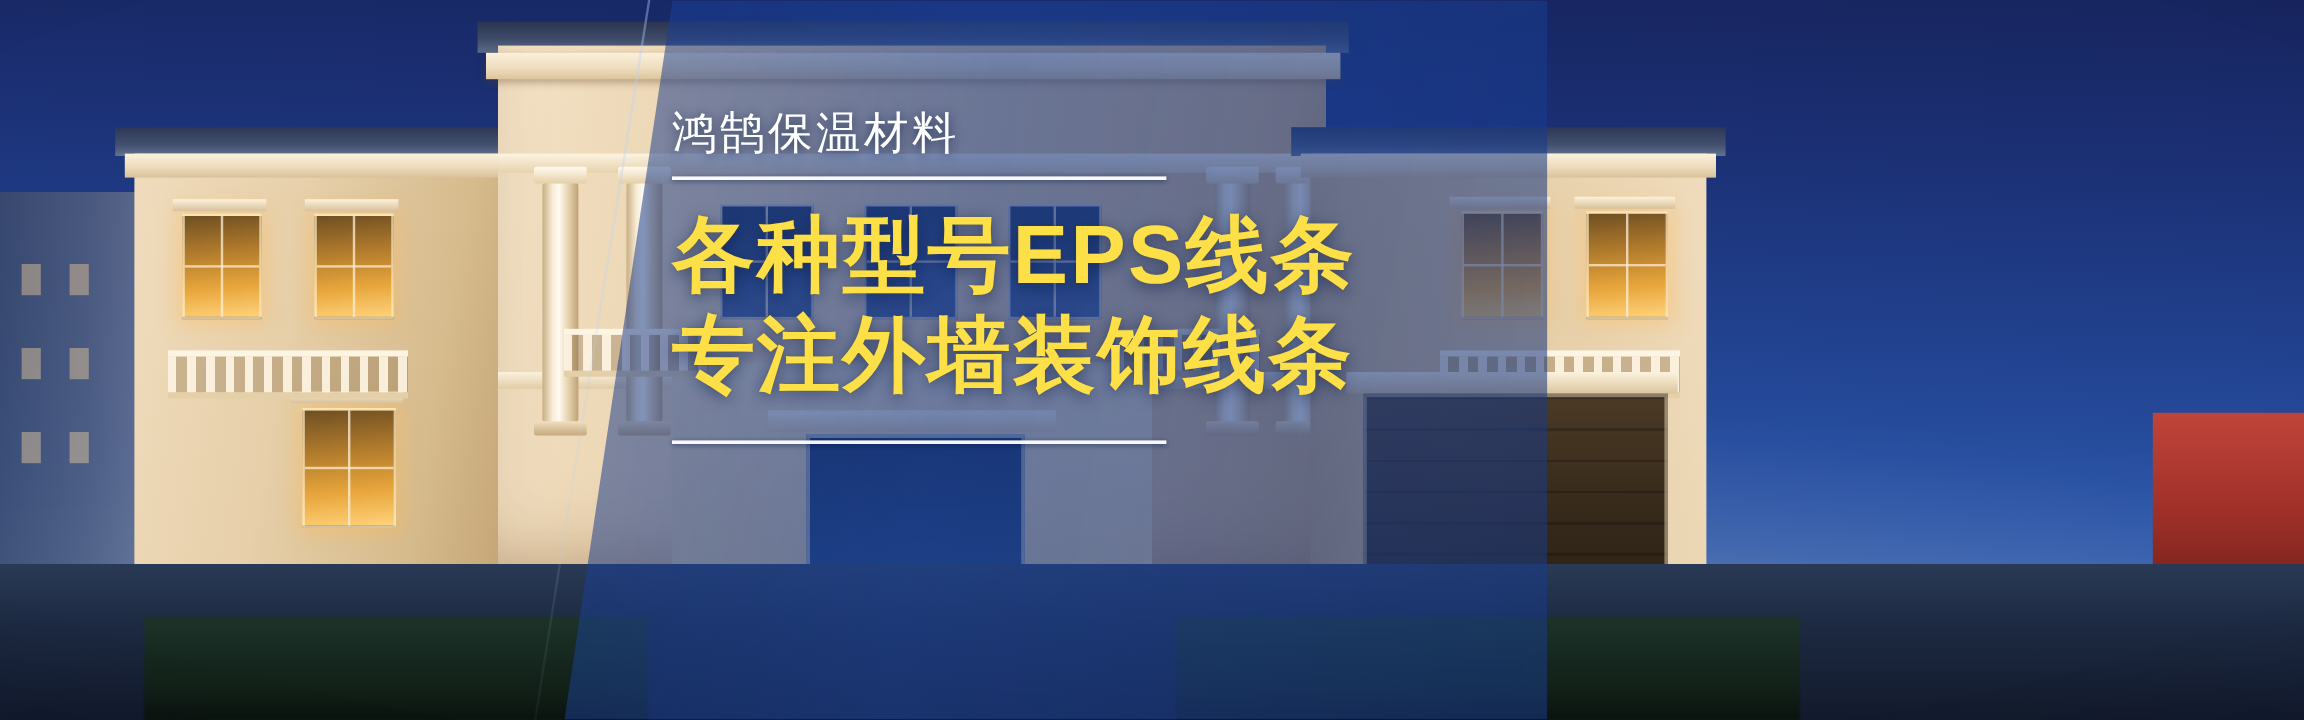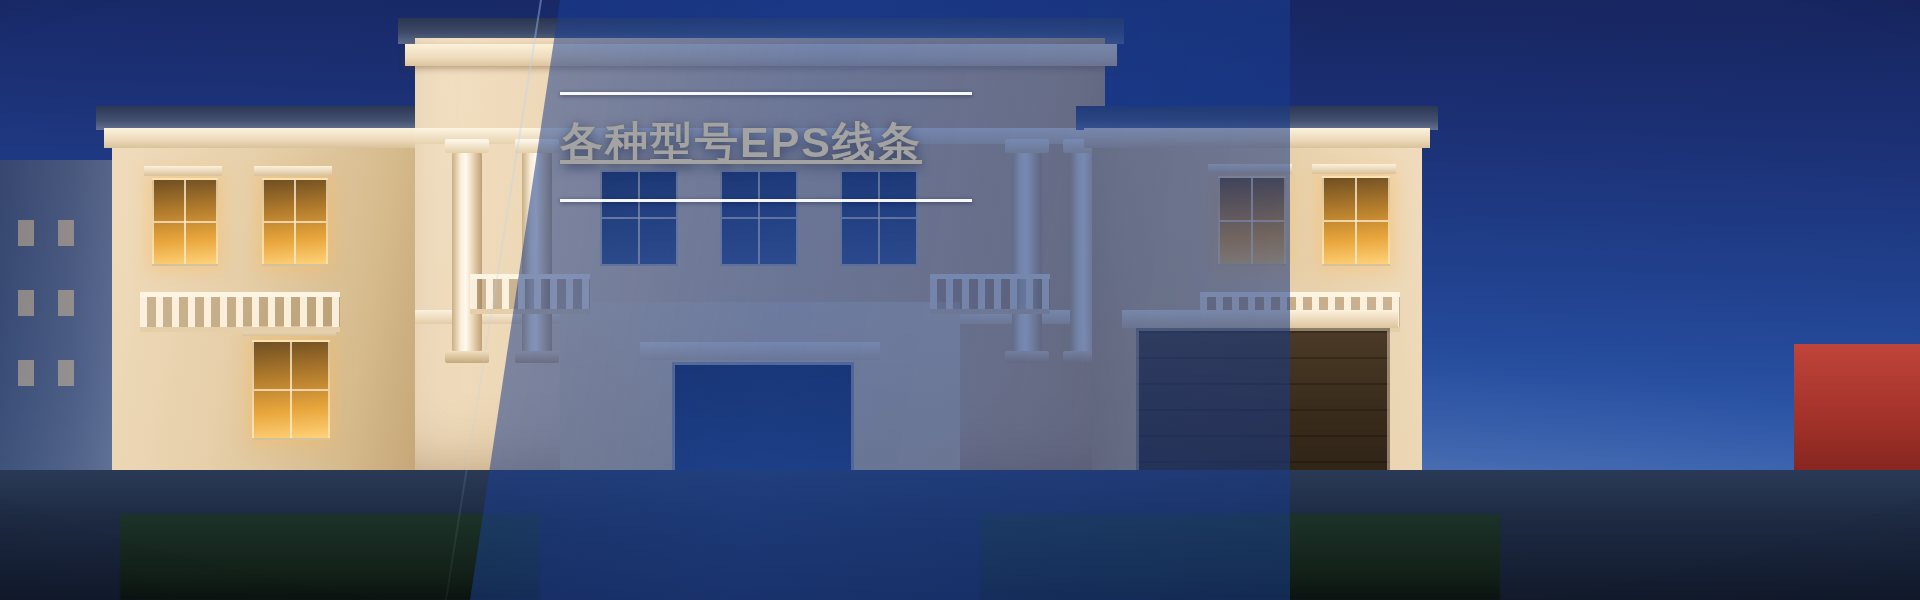--- a/index.html
+++ b/index.html
@@ -206,24 +206,23 @@
   .brand{
     font-size:37px;line-height:1.05;color:#ffffff;letter-spacing:3px;
     font-weight:400;text-shadow:0 2px 10px rgba(0,20,60,.65);
     margin:0 0 16px 0;
   }
   .rule-top{
     width:412px;height:3px;background:#ffffff;opacity:.95;margin-bottom:22px;
     box-shadow:0 1px 4px rgba(0,20,60,.5);
   }
   .headline{
-    font-size:43px;line-height:1.20;font-weight:bold;color:#a3a3a3;
+    font-size:69px;line-height:1.20;font-weight:bold;color:#fde047;
     letter-spacing:2px;margin:0;
     text-shadow:0 3px 12px rgba(10,25,70,.55), 0 0 2px rgba(120,90,0,.35);
-    text-decoration:underline;
   }
   .rule-bot{
     width:412px;height:3px;background:#ffffff;opacity:.95;
     margin:30px 0 18px 0;box-shadow:0 1px 4px rgba(0,20,60,.5);
   }
   .tagline{
     font-size:30px;line-height:1.1;color:#ffffff;letter-spacing:4px;
     font-weight:400;text-shadow:0 2px 10px rgba(0,20,60,.65);margin:0;
   }
 </style>
@@ -319,18 +318,20 @@
 
   <div class="ground"></div>
   <div class="hedge" style="left:120px;width:420px;"></div>
   <div class="hedge" style="left:980px;width:520px;"></div>
 
   <div class="overlay-panel"></div>
   <div class="overlay-edge"></div>
   <div class="vignette"></div>
 
   <div class="copy">
+    <h2 class="brand">鸿鹄保温材料</h2>
     <div class="rule-top"></div>
     <h1 class="headline">各种型号EPS线条</h1>
+    <h1 class="headline">专注外墙装饰线条</h1>
     <div class="rule-bot"></div>
   </div>
 
 </div>
 
 </body></html>

